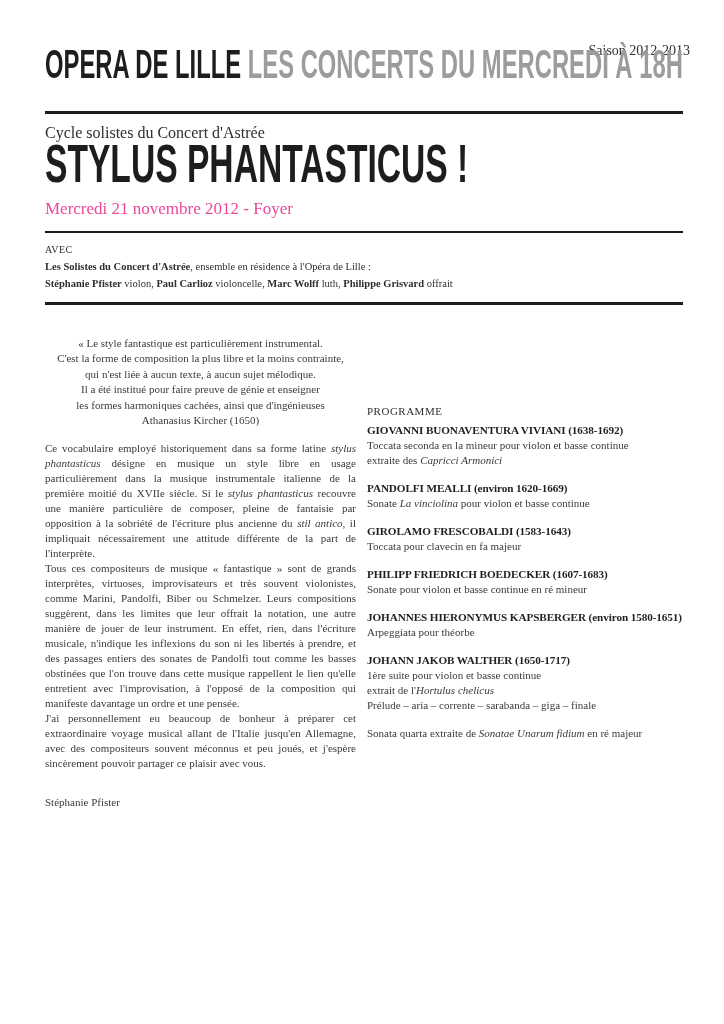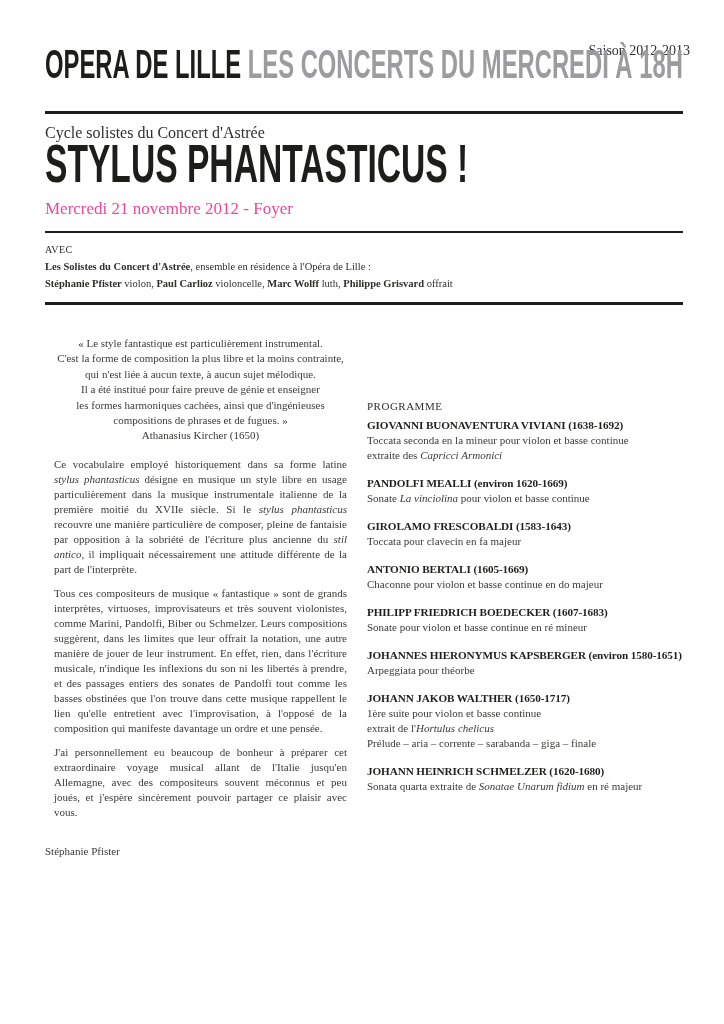--- a/index.html
+++ b/index.html
@@ -52,21 +52,21 @@
   .i{font-style:italic;}
   .cols{
     position:absolute;top:336px;left:45px;width:660px;
     display:flex;gap:11px;align-items:center;
   }
   .col-left{width:311px;flex:none;}
   .col-right{width:335px;flex:none;}
   .quote{ text-align:center;font-size:11px;line-height:15.4px;color:#3a3a38;}
   .paras{margin-top:13px;}
   .essay-p{
-    margin:9px;text-align:justify;
+    margin:0;text-align:justify;
     font-size:11px;line-height:15px;color:#3a3a38;
   }
   .signature{margin-top:25px;font-size:11px;color:#3a3a38;}
   .prog-label{font-size:11px;letter-spacing:.5px;color:#2f2f2d;line-height:15px;}
   .prog-item{margin-top:4px;}
   .prog-item + .prog-item{margin-top:13px;}
   .prog-composer{
     font-weight:700;font-size:11.2px;line-height:15px;
     letter-spacing:-.1px;color:#1f1f1d;white-space:nowrap;
   }
@@ -105,21 +105,20 @@
 
   <div class="cols">
 
     <div class="col-left">
       <div class="quote">
           <div class="quote-line">« Le style fantastique est particulièrement instrumental.</div>
           <div class="quote-line">C'est la forme de composition la plus libre et la moins contrainte,</div>
           <div class="quote-line">qui n'est liée à aucun texte, à aucun sujet mélodique.</div>
           <div class="quote-line">Il a été institué pour faire preuve de génie et enseigner</div>
           <div class="quote-line">les formes harmoniques cachées, ainsi que d'ingénieuses</div>
-          <div class="quote-line">compositions de phrases et de fugues. »</div>
           <div class="quote-line">Athanasius Kircher (1650)</div>
         </div>
       <div class="paras">
           <p class="essay-p"><span>Ce vocabulaire employé historiquement dans sa forme latine </span><span class="i">stylus phantasticus</span><span> désigne en musique un style libre en usage particulièrement dans la musique instrumentale italienne de la première moitié du XVIIe siècle. Si le </span><span class="i">stylus phantasticus</span><span> recouvre une manière particulière de composer, pleine de fantaisie par opposition à la sobriété de l'écriture plus ancienne du </span><span class="i">stil antico</span><span>, il impliquait nécessairement une attitude différente de la part de l'interprète.</span></p>
           <p class="essay-p"><span>Tous ces compositeurs de musique « fantastique » sont de grands interprètes, virtuoses, improvisateurs et très souvent violonistes, comme Marini, Pandolfi, Biber ou Schmelzer. Leurs compositions suggèrent, dans les limites que leur offrait la notation, une autre manière de jouer de leur instrument. En effet, rien, dans l'écriture musicale, n'indique les inflexions du son ni les libertés à prendre, et des passages entiers des sonates de Pandolfi tout comme les basses obstinées que l'on trouve dans cette musique rappellent le lien qu'elle entretient avec l'improvisation, à l'opposé de la composition qui manifeste davantage un ordre et une pensée.</span></p>
           <p class="essay-p"><span>J'ai personnellement eu beaucoup de bonheur à préparer cet extraordinaire voyage musical allant de l'Italie jusqu'en Allemagne, avec des compositeurs souvent méconnus et peu joués, et j'espère sincèrement pouvoir partager ce plaisir avec vous.</span></p>
         </div>
       <div class="signature">Stéphanie Pfister</div>
     </div>
 
@@ -133,39 +132,34 @@
           </div>
           <div class="prog-item">
             <div class="prog-composer">PANDOLFI MEALLI (environ 1620-1669)</div>
             <div class="prog-line"><span>Sonate </span><span class="i">La vinciolina</span><span> pour violon et basse continue</span></div>
           </div>
           <div class="prog-item">
             <div class="prog-composer">GIROLAMO FRESCOBALDI (1583-1643)</div>
             <div class="prog-line"><span>Toccata pour clavecin en fa majeur</span></div>
           </div>
           <div class="prog-item">
-            <div class="prog-composer">ANTONIO BERTALI (1605-1669)</div>
-            <div class="prog-line"><span>Chaconne pour violon et basse continue en do majeur</span></div>
-          </div>
-          <div class="prog-item">
             <div class="prog-composer">PHILIPP FRIEDRICH BOEDECKER (1607-1683)</div>
             <div class="prog-line"><span>Sonate pour violon et basse continue en ré mineur</span></div>
           </div>
           <div class="prog-item">
             <div class="prog-composer">JOHANNES HIERONYMUS KAPSBERGER (environ 1580-1651)</div>
             <div class="prog-line"><span>Arpeggiata pour théorbe</span></div>
           </div>
           <div class="prog-item">
             <div class="prog-composer">JOHANN JAKOB WALTHER (1650-1717)</div>
             <div class="prog-line"><span>1ère suite pour violon et basse continue</span></div>
             <div class="prog-line"><span>extrait de l'</span><span class="i">Hortulus chelicus</span></div>
             <div class="prog-line"><span>Prélude – aria – corrente – sarabanda – giga – finale</span></div>
           </div>
           <div class="prog-item">
-            <div class="prog-composer">JOHANN HEINRICH SCHMELZER (1620-1680)</div>
             <div class="prog-line"><span>Sonata quarta extraite de </span><span class="i">Sonatae Unarum fidium</span><span> en ré majeur</span></div>
           </div>
         </div>
     </div>
 
   </div>
 
 </div>
 
 </body></html>

